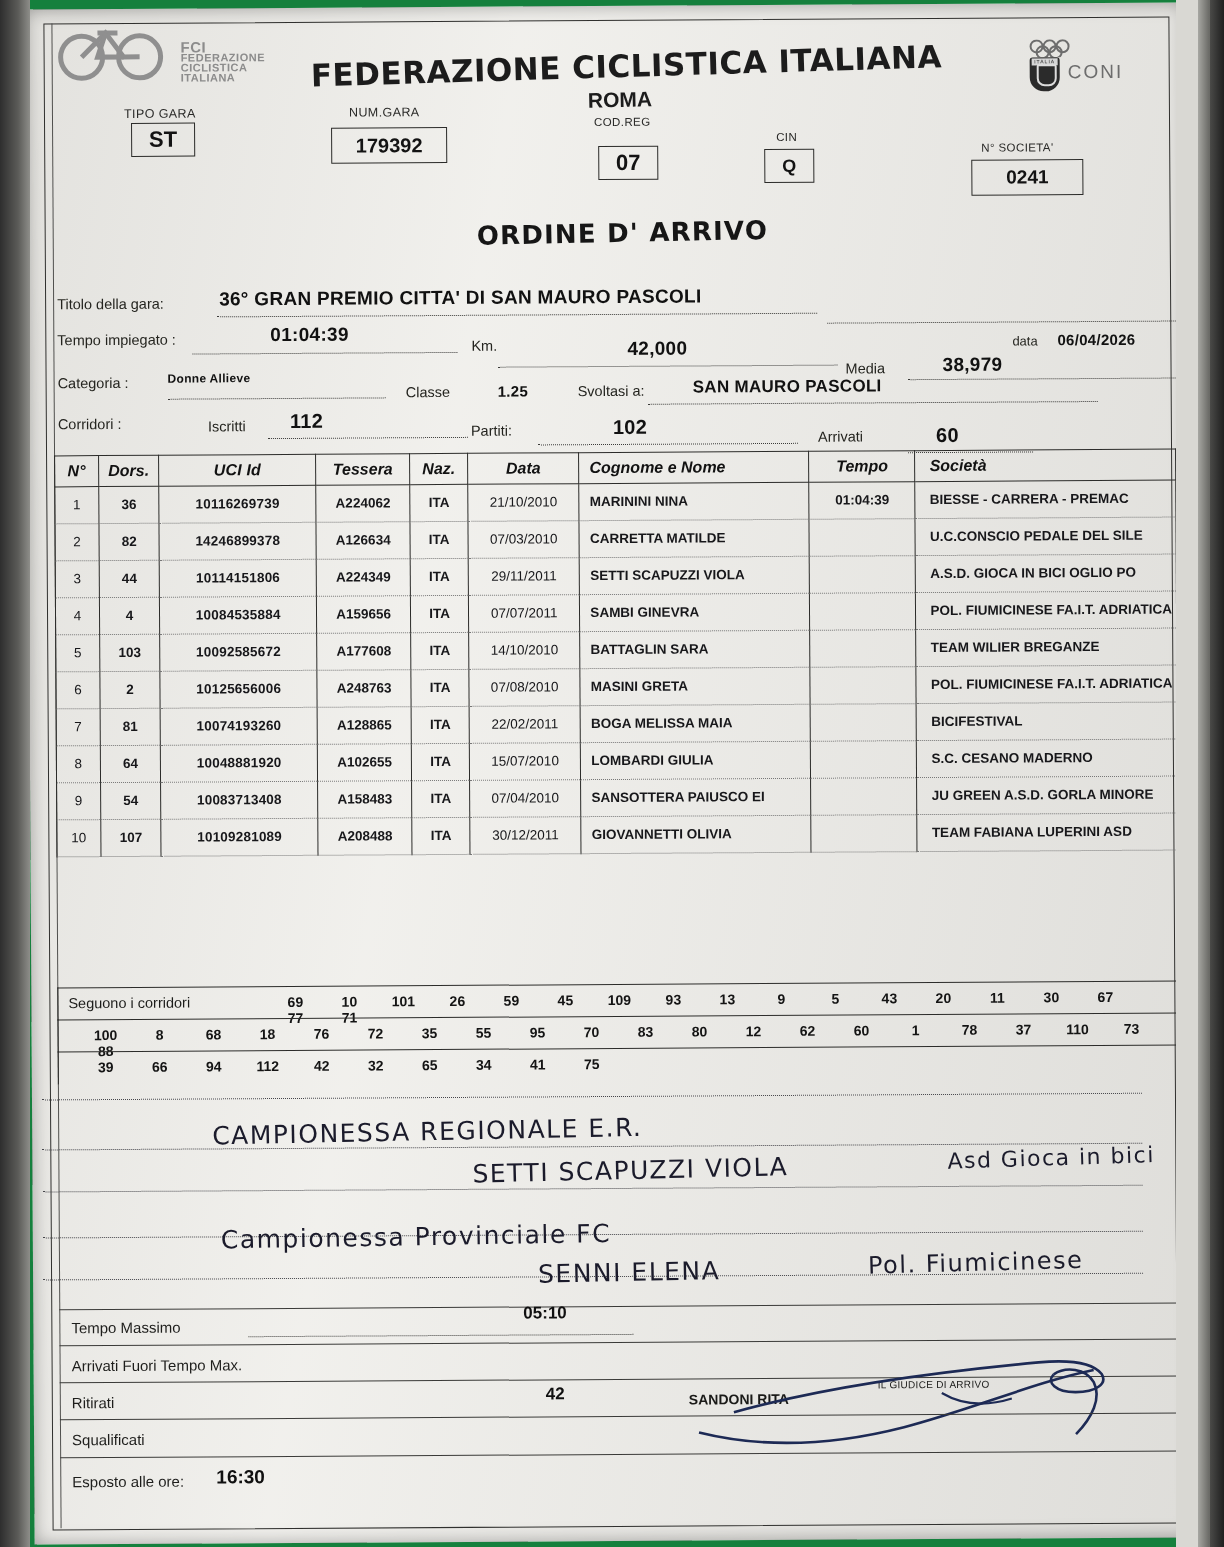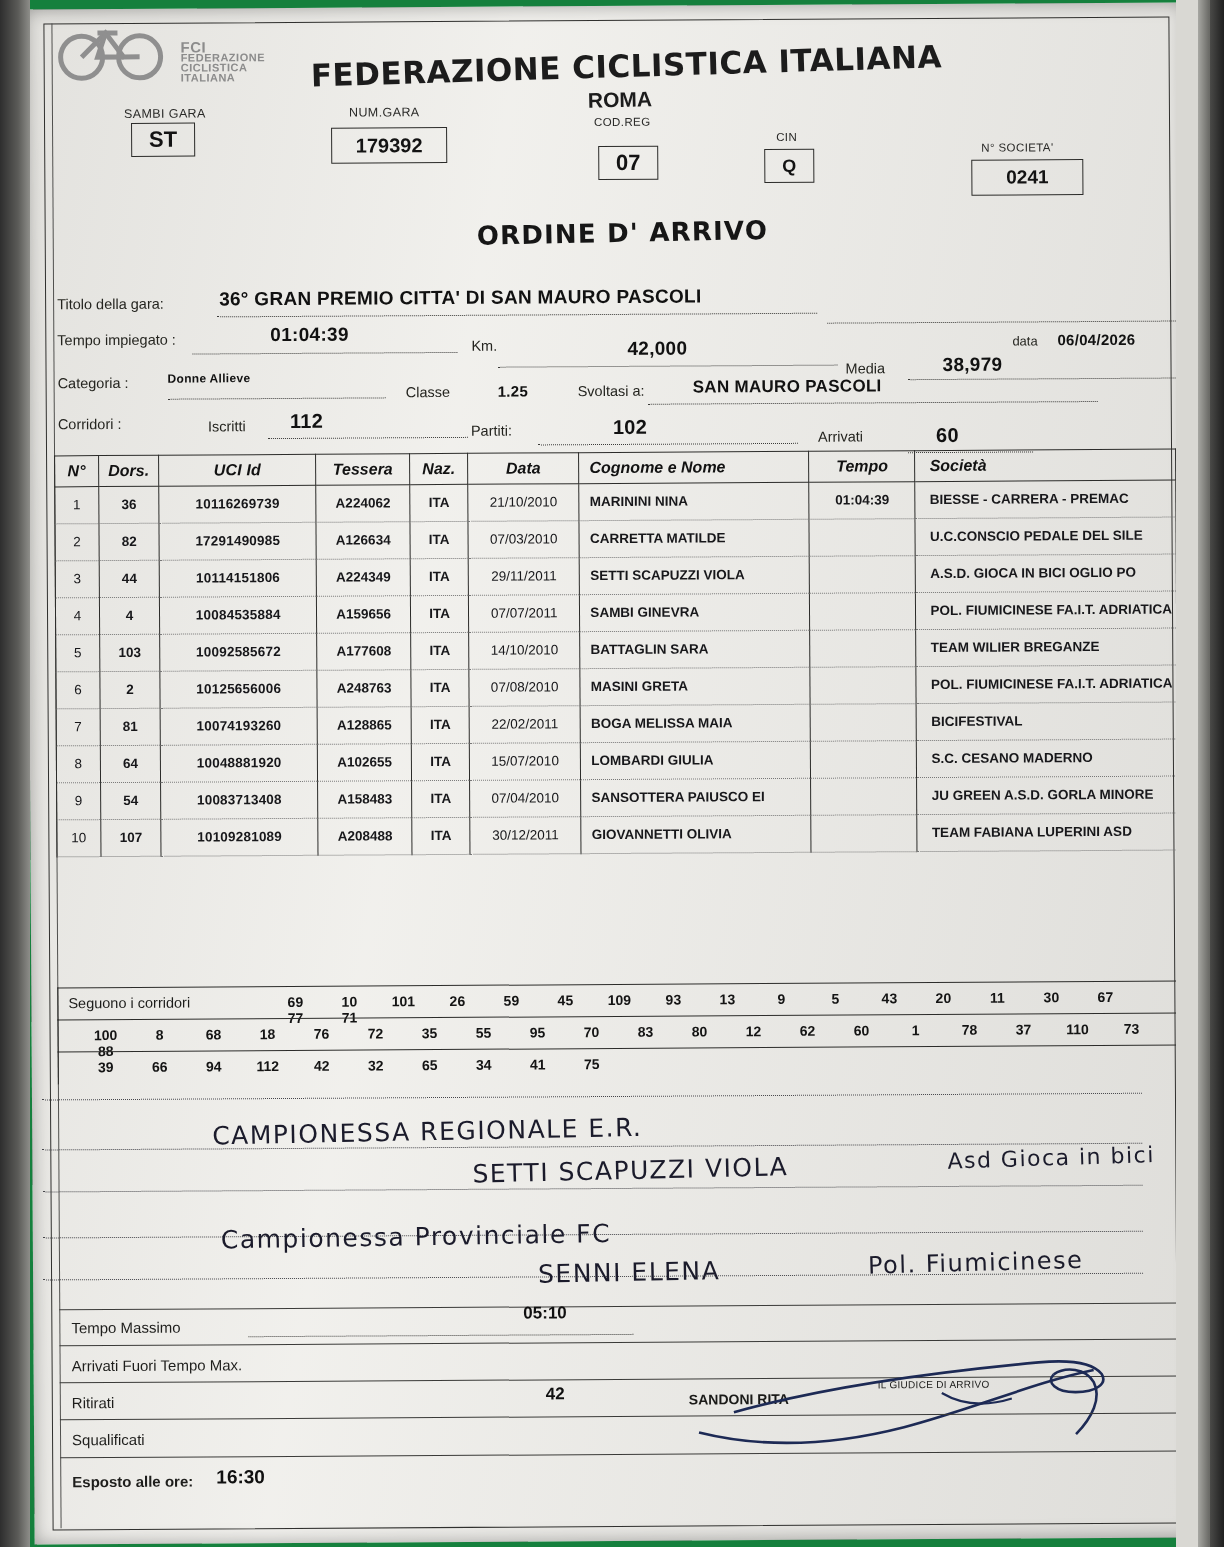--- a/index.html
+++ b/index.html
@@ -234,22 +234,38 @@
     <div class="fci-text">
       <div class="big">FCI</div>
       <div>FEDERAZIONE</div>
       <div>CICLISTICA</div>
       <div>ITALIANA</div>
     </div>
 
     <div class="title-main">FEDERAZIONE CICLISTICA ITALIANA</div>
     <div class="title-roma">ROMA</div>
 
-
-    <div class="fld-label" style="left:98px; top:98px;">SAMBI GARA</div>
+    <div class="coni-wrap">
+      <div class="coni-rings">
+        <svg width="52" height="18" viewBox="0 0 52 18">
+          <circle cx="9" cy="7" r="6" fill="none" stroke="#6d6d6d" stroke-width="2"></circle>
+          <circle cx="22" cy="7" r="6" fill="none" stroke="#6d6d6d" stroke-width="2"></circle>
+          <circle cx="35" cy="7" r="6" fill="none" stroke="#6d6d6d" stroke-width="2"></circle>
+          <circle cx="15" cy="13" r="6" fill="none" stroke="#6d6d6d" stroke-width="2"></circle>
+          <circle cx="28" cy="13" r="6" fill="none" stroke="#6d6d6d" stroke-width="2"></circle>
+        </svg>
+      </div>
+      <div class="coni-shield">
+        <div class="coni-shield-top">ITALIA</div>
+        <div class="coni-shield-inner"></div>
+      </div>
+      <div class="coni-label">CONI</div>
+    </div>
+
+    <div class="fld-label" style="left:98px; top:98px;">TIPO GARA</div>
     <div class="fld-box" style="left:105px; top:114px; width:62px; height:32px; font-size:22px;">ST</div>
 
     <div class="fld-label" style="left:323px; top:98px;">NUM.GARA</div>
     <div class="fld-box" style="left:305px; top:120px; width:114px; height:34px; font-size:20px;">179392</div>
 
     <div class="fld-label" style="left:568px; top:110px; font-size:11.5px;">COD.REG</div>
     <div class="fld-box" style="left:572px; top:140px; width:58px; height:32px; font-size:22px;text-align:center;">07</div>
 
     <div class="fld-label" style="left:750px; top:126px; font-size:11.5px;">CIN</div>
     <div class="fld-box" style="left:738px; top:144px; width:48px; height:32px; font-size:18px;">Q</div>
@@ -326,21 +342,21 @@
             <td class="c-tess">A224062</td>
             <td class="c-naz">ITA</td>
             <td class="c-data">21/10/2010</td>
             <td class="c-nome">MARININI NINA</td>
             <td class="c-tempo">01:04:39</td>
             <td class="c-soc">BIESSE - CARRERA - PREMAC</td>
           </tr>
           <tr>
             <td class="c-pos">2</td>
             <td class="c-dors">82</td>
-            <td class="c-uci">17291490985</td>
+            <td class="c-uci">14246899378</td>
             <td class="c-tess">A126634</td>
             <td class="c-naz">ITA</td>
             <td class="c-data">07/03/2010</td>
             <td class="c-nome">CARRETTA MATILDE</td>
             <td class="c-tempo"></td>
             <td class="c-soc">U.C.CONSCIO PEDALE DEL SILE</td>
           </tr>
           <tr>
             <td class="c-pos">3</td>
             <td class="c-dors">44</td>
@@ -491,21 +507,21 @@
         <path d="M360 26 C 372 18, 392 20, 400 34 C 408 50, 398 70, 382 86" fill="none" stroke="#1d2a55" stroke-width="2.6"></path>
         <path d="M248 44 C 268 56, 292 58, 318 50" fill="none" stroke="#1d2a55" stroke-width="2.2"></path>
       </svg>
     </div>
 
     <div class="foot-row" style="top:1410px;"></div>
     <div class="foot-label" style="left:38px; top:1422px;">Squalificati</div>
     <div class="foot-val" style="left:490px; top:1418px;"></div>
 
     <div class="foot-row" style="top:1448px;"></div>
-    <div class="foot-label" style="left:38px; top:1464px;font-weight:bold;">Esposto alle ore:</div>
+    <div class="foot-label" style="left:38px; top:1464px;">Esposto alle ore:</div>
     <div class="foot-val" style="left:182px; top:1458px; font-size:19px;">16:30</div>
   </div>
 
   <div class="smudge"></div>
   <div class="dark-edge-left"></div>
   <div class="dark-edge-right"></div>
   <div class="right-strip"></div>
 </div>
 
 </body></html>

